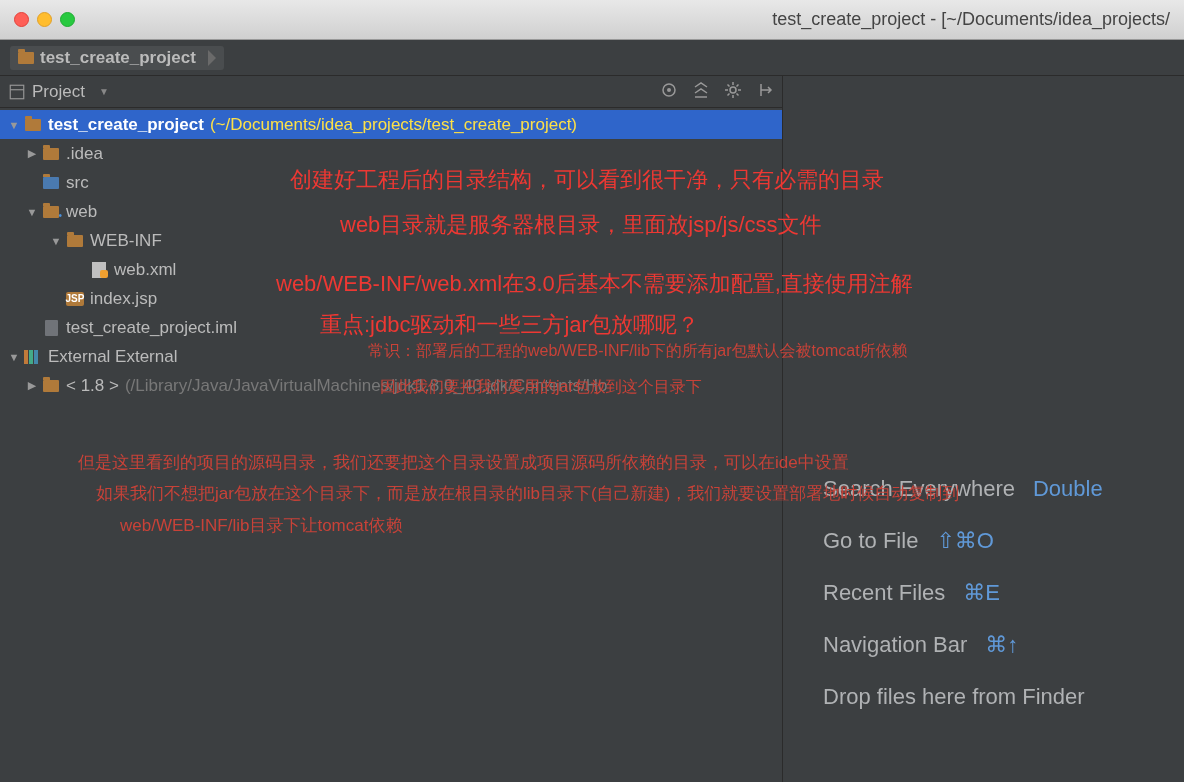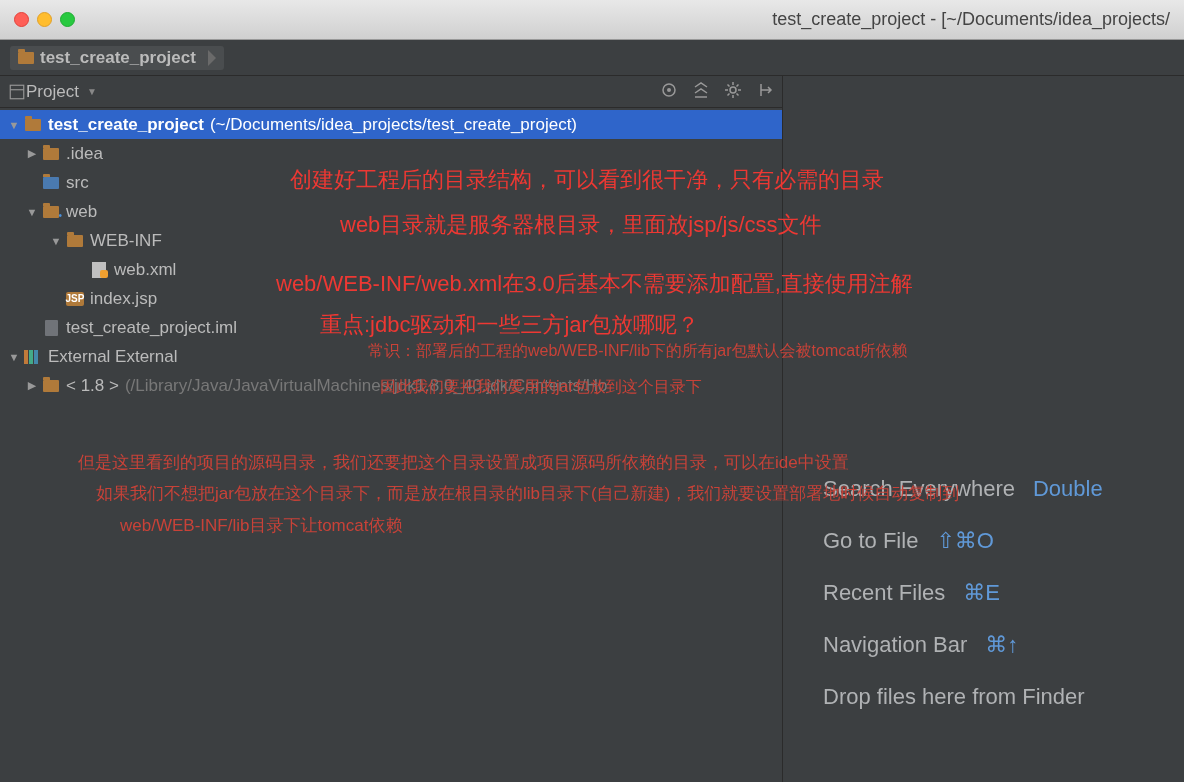--- a/index.html
+++ b/index.html
@@ -85,36 +85,36 @@
       position: relative;
     }
     .panel-header {
       height: 32px;
       background: #3c3f41;
       display: flex;
       align-items: center;
       padding: 0 8px;
       border-bottom: 1px solid #2b2b2b;
     }
-    .panel-title { color: #bbbbbb; font-size: 17px; display: flex; align-items: center; }
+    .panel-title { color: #bbbbbb; font-size: 17px; display: flex; align-items: center; gap: 6px; }
     .panel-actions { margin-left: auto; display: flex; gap: 14px; color: #999; font-size: 16px; }
     .dropdown-arrow { color: #888; font-size: 10px; margin-left: 8px; }
     
     
     .tree { padding: 2px 0; font-size: 17px; user-select: none; }
     .tree-row {
       display: flex;
       align-items: center;
       height: 29px;
       padding: 0 6px;
       white-space: nowrap;
       color: #bbbbbb;
     }
     .tree-row.selected { background: #2f65ca; color: #fff; }
-    .tree-row.selected .path-hint { color: #ffffff; }
+    .tree-row.selected .path-hint { color: #fde047; }
     .expander {
       width: 16px;
       color: #999;
       font-size: 11px;
       display: inline-block;
       text-align: center;
     }
     .tree-label { font-weight: normal; }
     .tree-label.bold { font-weight: bold; }
     .path-hint { color: #787878; margin-left: 6px; }

